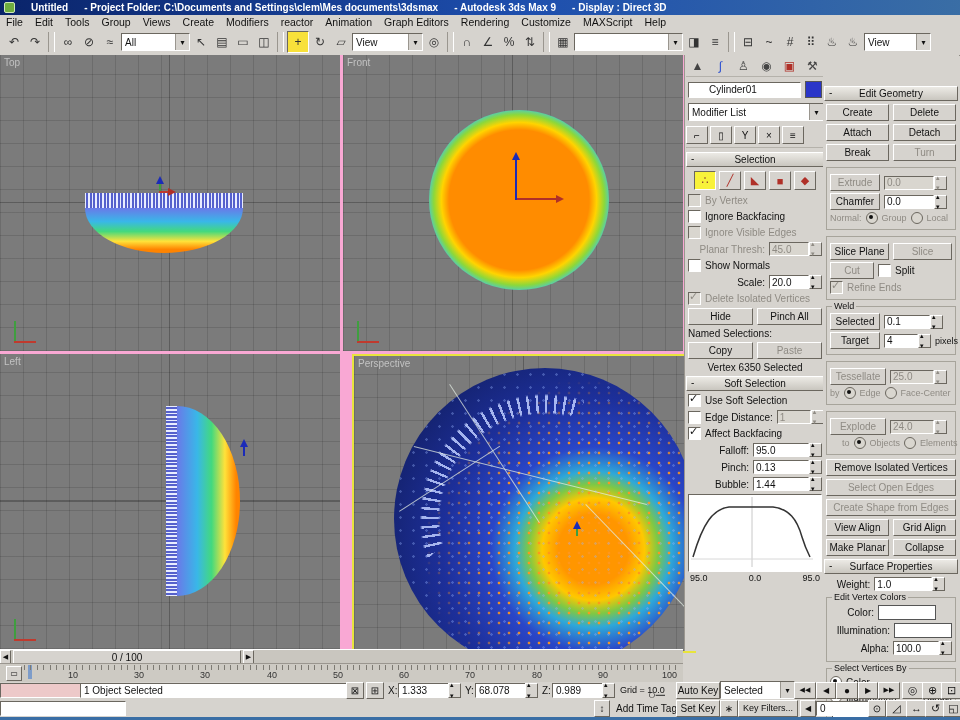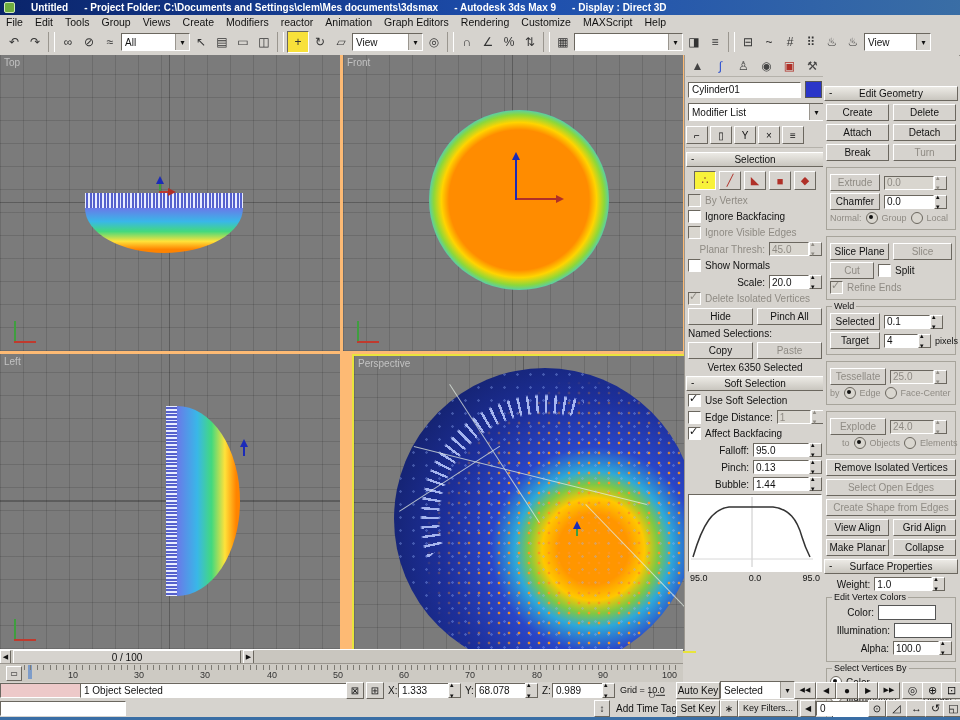--- a/index.html
+++ b/index.html
@@ -9,21 +9,21 @@
   #applogo{width:9px;height:9px;background:#6fae3f;border:1px solid #cfe8b8;border-radius:2px;flex:none}
   #menubar{position:absolute;left:0;top:15px;width:960px;height:14px;background:#d6d3ce;display:flex;align-items:center;font-size:10.5px;border-bottom:1px solid #b7b4ad}
   #menubar span{padding:0 6px}
   #toolbar{position:absolute;left:0;top:29px;width:960px;height:26px;background:#d6d3ce;display:flex;align-items:center;gap:1px;padding-left:4px;border-bottom:1px solid #8f8b84}
   .ti{width:20px;height:20px;display:flex;align-items:center;justify-content:center;font-size:12px;font-weight:normal;color:#333;flex:none}
   .ti.act{background:#f8e13a;border:1px solid;border-color:#6b675f #fff #fff #6b675f}
   .sep{width:5px;height:20px;flex:none;border-left:1px solid #9a968f;border-right:1px solid #fff;margin:0 2px}
   .dd{display:inline-flex;align-items:center;height:16px;background:#fff;border:1px solid;border-color:#6b675f #fff #fff #6b675f;font-size:10px;padding-left:3px;flex:none;position:relative}
   .dd::after{content:"▾";margin-left:auto;width:13px;height:100%;background:#d6d3ce;border-left:1px solid #9a968f;display:flex;align-items:center;justify-content:center;font-size:8px}
   
-  #vparea{position:absolute;left:0;top:55px;width:804px;height:594px;background:#fdba74}
+  #vparea{position:absolute;left:0;top:55px;width:804px;height:594px;background:#f9a8d4}
   .vp{position:absolute;background:#7b7b7b;overflow:hidden;background-image:repeating-linear-gradient(0deg,rgba(0,0,0,.12) 0 1px,transparent 1px 23px),repeating-linear-gradient(90deg,rgba(0,0,0,.12) 0 1px,transparent 1px 23px)}
   .vp::before{content:"";position:absolute;inset:0;background:linear-gradient(to right,transparent calc(50% - 1px),rgba(0,0,0,.25) calc(50% - 1px) calc(50% + 0px),transparent calc(50% + 0px)),linear-gradient(to bottom,transparent calc(50% - 1px),rgba(0,0,0,.25) calc(50% - 1px) calc(50% + 0px),transparent calc(50% + 0px))}
   .vplabel{position:absolute;left:4px;top:2px;color:#c2c2c2;font-size:10px;z-index:5}
   .tripod{position:absolute;left:10px;bottom:8px;width:30px;height:30px;z-index:4}
   .tripod .ty{position:absolute;left:4px;bottom:0;width:2px;height:22px;background:#3f9e3f}
   .tripod .tx{position:absolute;left:4px;bottom:0;width:22px;height:2px;background:#c03a2e}
   
   #topobj{position:absolute;left:85px;top:138px;width:158px;height:60px}
   #topobj .teeth{height:15px;background:repeating-linear-gradient(90deg,#e8ecff 0 1.5px,#5560cc 1.5px 3.5px)}
   #topobj .bowl{height:45px;border-radius:0 0 79px 79px / 0 0 45px 45px;background:linear-gradient(#6a79e8,#39b7e8 30%,#43d97e 52%,#ffe23a 74%,#ff8400 92%)}
@@ -43,21 +43,21 @@
   #sphere .dots{position:absolute;inset:0;border-radius:50%;background-image:radial-gradient(rgba(255,150,30,.95) 1.1px,transparent 1.7px);background-size:10px 10px;-webkit-mask-image:radial-gradient(circle at 66% 60%,#000 0 40%,rgba(0,0,0,.5) 52%,transparent 64%);mask-image:radial-gradient(circle at 66% 60%,#000 0 40%,rgba(0,0,0,.5) 52%,transparent 64%)}
   #sphere .dots2{position:absolute;inset:0;border-radius:50%;background-image:radial-gradient(rgba(150,180,255,.35) 1px,transparent 1.5px);background-size:13px 13px}
   #fins{position:absolute;left:30px;top:2px;width:322px;height:322px;border-radius:50%;background:repeating-conic-gradient(rgba(190,205,255,.85) 0deg 1.2deg,transparent 1.2deg 4.5deg);-webkit-mask-image:radial-gradient(circle,transparent 0 46%,#000 47% 54%,transparent 55%);mask-image:radial-gradient(circle,transparent 0 46%,#000 47% 54%,transparent 55%);clip-path:polygon(0 0,62% 0,62% 14%,14% 62%,0 62%)}
   .wl{position:absolute;height:1px;background:rgba(225,235,225,.75);transform-origin:0 0}
   
   .cp{position:absolute;top:55px;background:#d6d3ce;font-size:10px}
   #cp1{left:684px;width:138px;height:594px;border-left:1px solid #9a968f;padding:1px}
   #cp2{left:823px;width:134px;height:594px;padding:1px}
   .tabs{display:flex;height:20px;align-items:center;justify-content:space-around;border-bottom:1px solid #b5b2ab}
   .tabs b{width:19px;height:18px;display:flex;align-items:center;justify-content:center;font-weight:normal;font-size:12px;color:#444}
-  .field{background:#fff;border:1px solid;border-color:#6b675f #fff #fff #6b675f;height:14px;display:flex;align-items:center;padding:0 3px}
+  .field{background:#fff;border:1px solid;border-color:#6b675f #fff #fff #6b675f;height:14px;display:flex;align-items:center;padding:0 20px}
   .swatch{width:15px;height:15px;border:1px solid #555;flex:none}
   .stack{background:#fff;border:1px solid;border-color:#6b675f #fff #fff #6b675f;height:88px;margin-top:3px;overflow:hidden}
   .stackrow{height:13px;background:#ffe800;display:flex;align-items:center;gap:3px;padding:0 2px;font-size:10px}
   .stackrow .bulb{width:9px;height:9px;background:#222;border:1px solid #000;flex:none}
   .stacktools{display:flex;gap:2px;margin:3px 0 4px;border-bottom:1px solid #b5b2ab;padding-bottom:3px}
   .stacktools b{width:20px;height:16px;font-weight:normal;font-size:10px;display:flex;align-items:center;justify-content:center;background:#d6d3ce;border:1px solid;border-color:#fff #6b675f #6b675f #fff}
   .rh{height:13px;background:linear-gradient(#eceae5,#c9c6bf);border:1px solid;border-color:#fff #6b675f #6b675f #fff;display:flex;align-items:center;justify-content:center;position:relative;margin-top:3px;font-size:10px}
   .rh .mins{position:absolute;left:4px;top:0}
   .row{display:flex;align-items:center;gap:4px;margin:3px 2px;font-size:10px;white-space:nowrap}
   .row.r{justify-content:flex-end}

